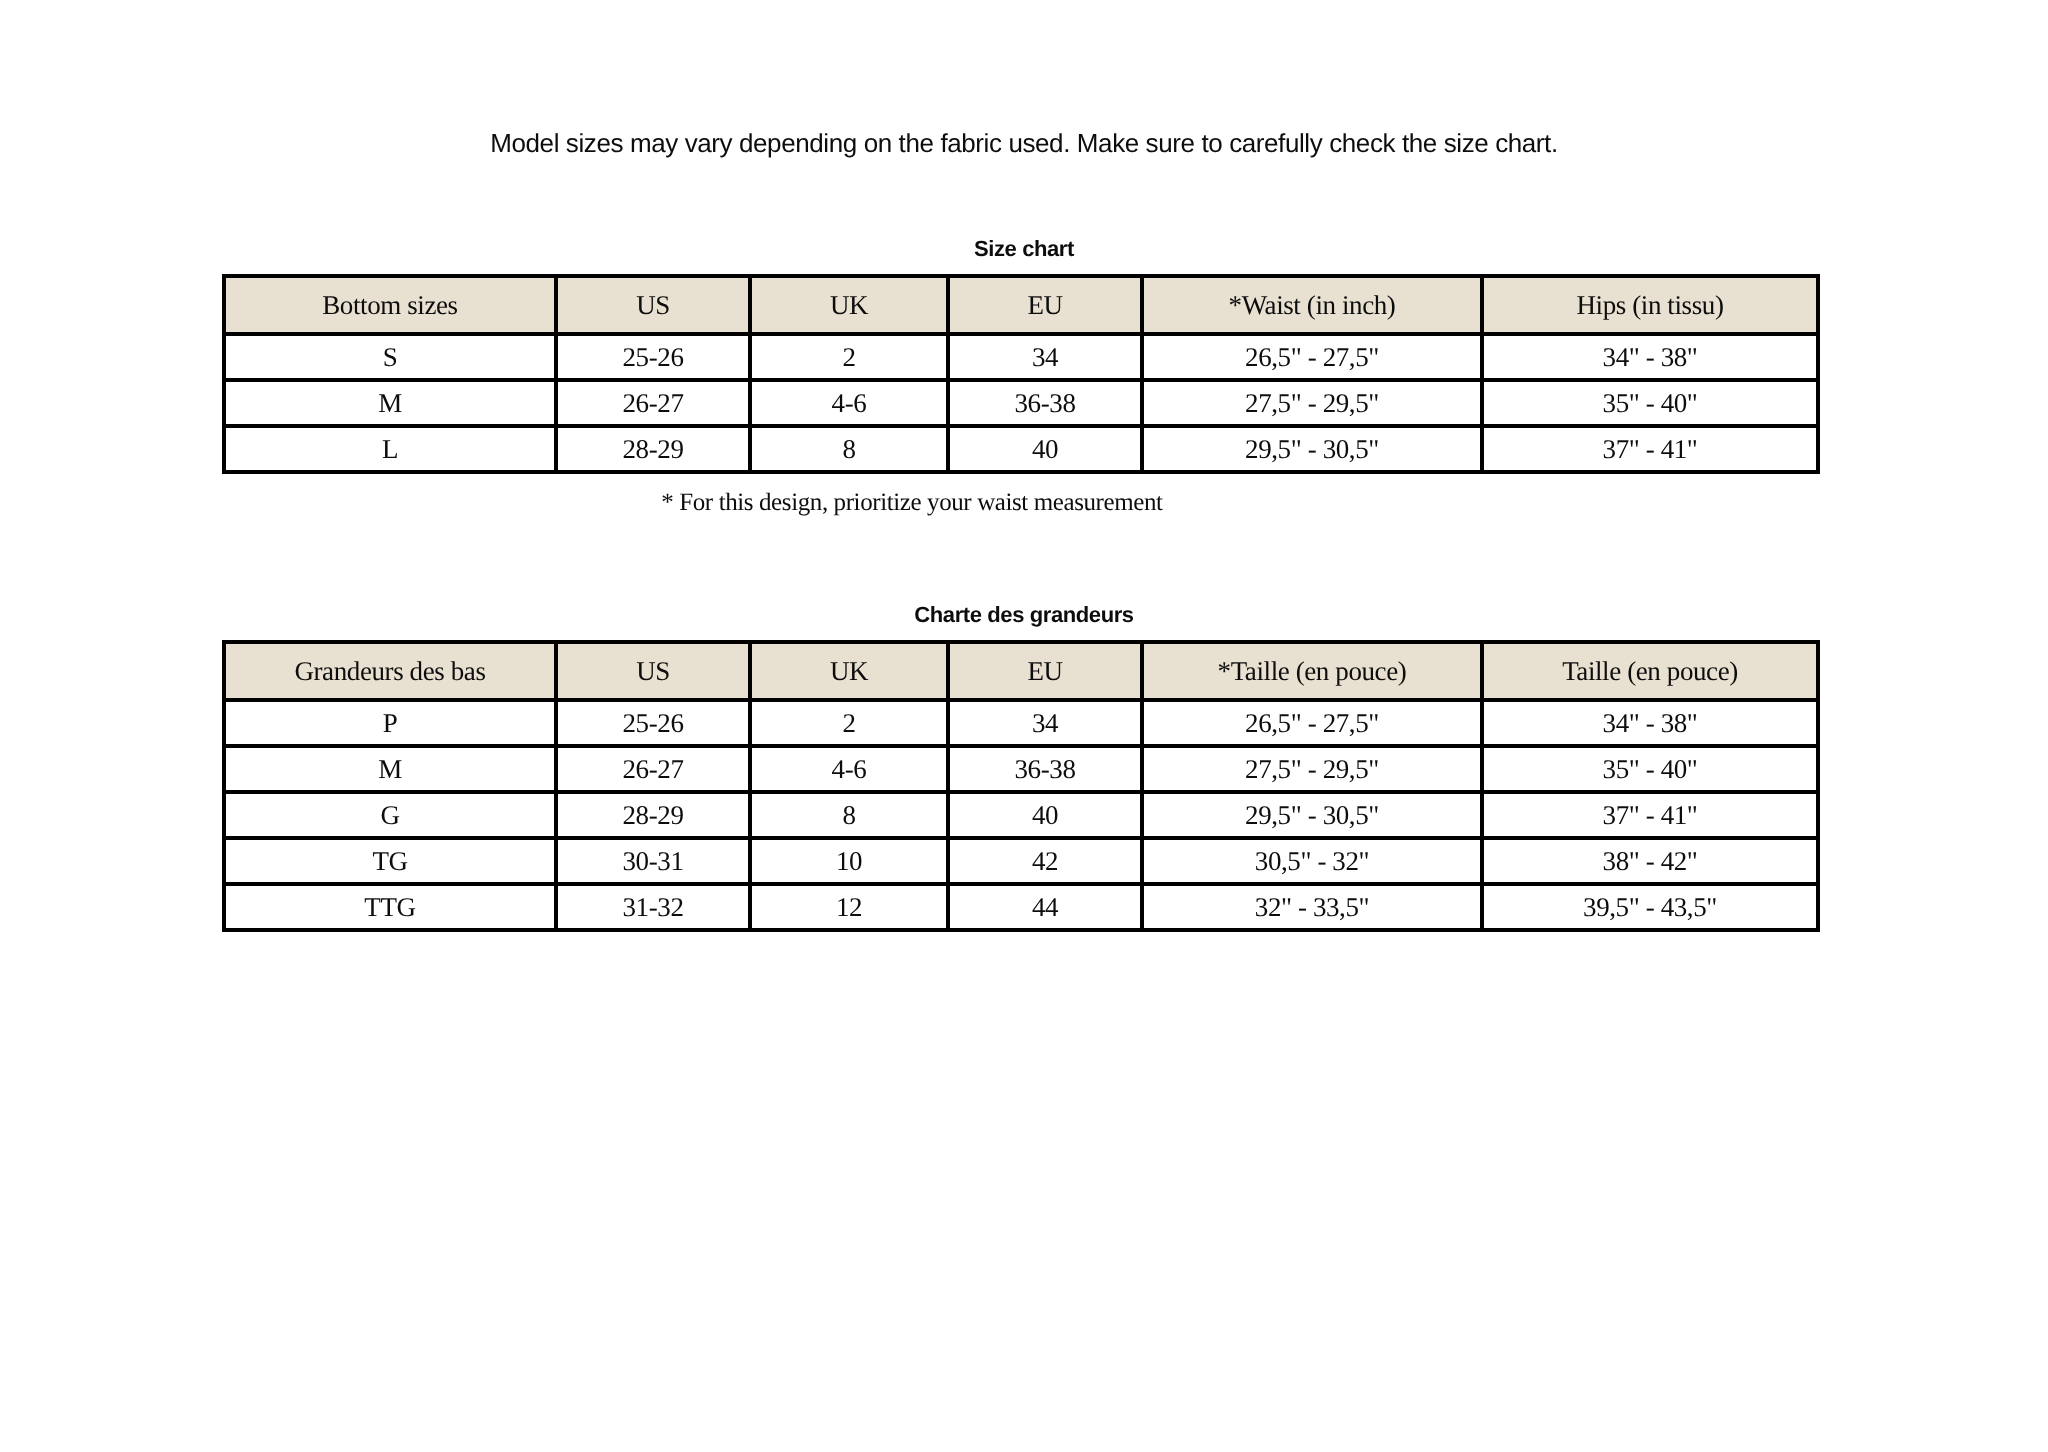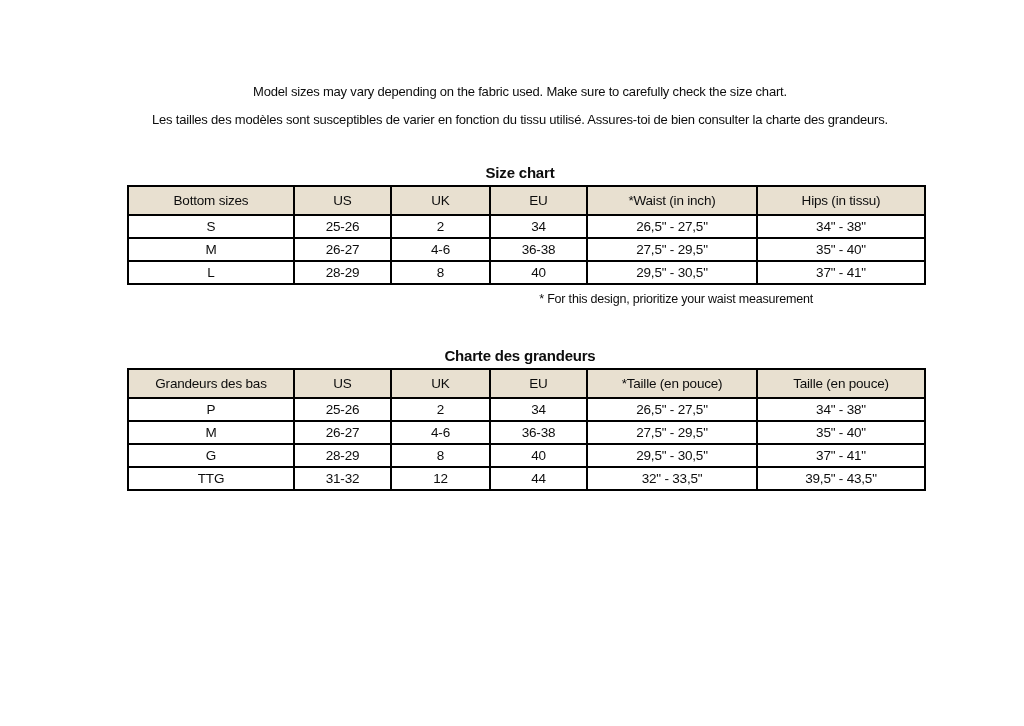--- a/index.html
+++ b/index.html
@@ -10,44 +10,44 @@
     font-family: "Liberation Sans", sans-serif;
   }
   .page {
     position: relative;
     width: 1024px;
     height: 726px;
     background: #ffffff;
     overflow: hidden;
   }
   .content {
-    padding-top: 84px;
-    margin-left: 16px;
+    padding-top: 64px;
   }
   .intro {
     margin: 0;
     text-align: center;
     font-size: 13px;
     line-height: 16px;
     letter-spacing: -0.2px;
   }
   .intro.en { margin-bottom: 12px; }
   .section-title {
     margin: 0;
     text-align: center;
-    font-size: 15px;
+    font-size: 11px;
     line-height: 18px;
     font-weight: bold;
     letter-spacing: -0.2px;
   }
   .title-en { margin-top: 36px; margin-bottom: 3px; }
   .title-fr { margin-top: 40px; margin-bottom: 3px; }
   .chart-wrap {
     width: 686px;
     margin-left: 111px;
+    font-family: Liberation Serif, serif;
   }
   table.size-table {
     border-collapse: collapse;
     table-layout: fixed;
     width: 797px;
   }
   table.size-table th,
   table.size-table td {
     border: 2px solid #000000;
     text-align: center;
@@ -66,31 +66,30 @@
   table.size-table td {
     background: #ffffff;
     height: 21px;
   }
   .footnote {
     margin: 6px 0 0 0;
     padding-left: 4px;
     font-size: 12.5px;
     line-height: 16px;
     letter-spacing: -0.2px;
-    text-align: right;
+    text-align: center;
   }
 </style>
 </head>
 <body>
 
 <div class="page">
   <div class="content">
 
     <p class="intro en">Model sizes may vary depending on the fabric used. Make sure to carefully check the size chart.</p>
-    <p class="intro fr">Les tailles des modèles sont susceptibles de varier en fonction du tissu utilisé. Assures-toi de bien consulter la charte des grandeurs.</p>
 
     <h2 class="section-title title-en">Size chart</h2>
 
     <div class="chart-wrap">
       <table class="size-table">
         <colgroup>
           <col style="width:166px">
             <col style="width:97px">
             <col style="width:99px">
           <col style="width:97px">
@@ -178,20 +177,28 @@
           </tr>
           <tr>
             <td>G</td>
             <td>28-29</td>
             <td>8</td>
             <td>40</td>
             <td>29,5" - 30,5"</td>
             <td>37" - 41"</td>
           </tr>
           <tr>
+            <td>TG</td>
+            <td>30-31</td>
+            <td>10</td>
+            <td>42</td>
+            <td>30,5" - 32"</td>
+            <td>38" - 42"</td>
+          </tr>
+          <tr>
             <td>TTG</td>
             <td>31-32</td>
             <td>12</td>
             <td>44</td>
             <td>32" - 33,5"</td>
             <td>39,5" - 43,5"</td>
           </tr>
         </tbody>
       </table>
     </div>

